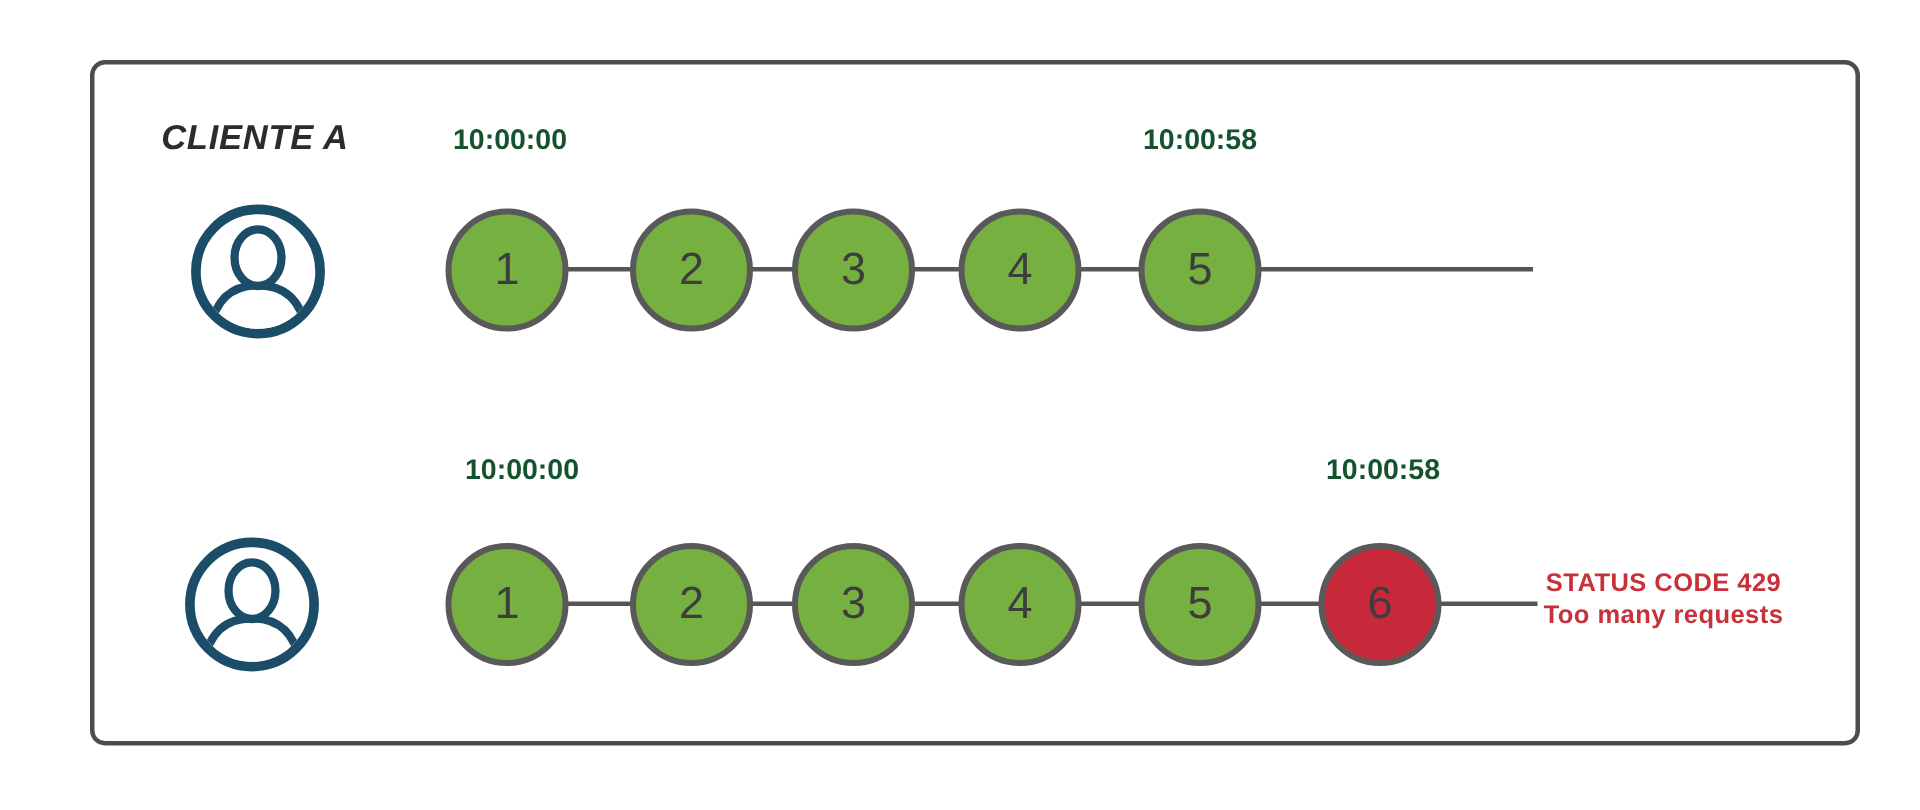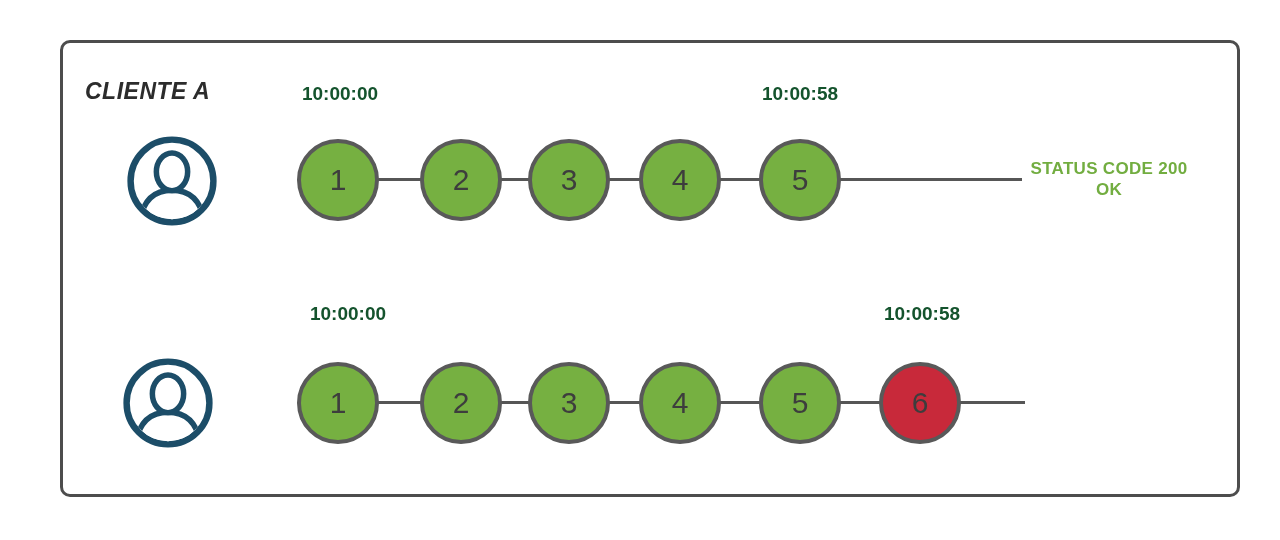--- a/index.html
+++ b/index.html
@@ -16,20 +16,21 @@
     left: 60px; top: 40px;
     width: 1180px; height: 457px;
     border: 3px solid #4d4d4d;
     border-radius: 10px;
     box-sizing: border-box;
     background: #ffffff;
   }
   .client-label {
     position: absolute;
     width: 170px;
+    text-align: center;
     font-size: 23px;
     font-weight: bold;
     font-style: italic;
     letter-spacing: 0.5px;
     color: #2c2c2c;
   }
   .label-a { left: 85px; top: 78px; }
   .label-b { left: 81px; top: 298px; }
   .timestamp {
     position: absolute;
@@ -113,24 +114,20 @@
   </svg>
 
   <div class="timeline line-a"></div>
 
   <div class="circle a1">1</div>
   <div class="circle a2">2</div>
   <div class="circle a3">3</div>
   <div class="circle a4">4</div>
   <div class="circle a5">5</div>
 
-  <div class="status status-a">
-    <div>STATUS CODE 200</div>
-    <div>OK</div>
-  </div>
 
   <div class="timestamp ts-b-start">10:00:00</div>
   <div class="timestamp ts-b-end">10:00:58</div>
 
   <svg class="user-icon icon-b" viewBox="0 0 100 100">
     <defs>
       <clipPath id="uc-b">
           <circle cx="50" cy="50" r="41.5"></circle>
         </clipPath>
     </defs>
@@ -143,13 +140,17 @@
 
   <div class="timeline line-b"></div>
 
   <div class="circle b1">1</div>
   <div class="circle b2">2</div>
   <div class="circle b3">3</div>
   <div class="circle b4">4</div>
   <div class="circle b5">5</div>
   <div class="circle blocked b6">6</div>
 
+  <div class="status status-b">
+    <div>STATUS CODE 429</div>
+    <div>Too many requests</div>
+  </div>
 </div>
 
 </body></html>

